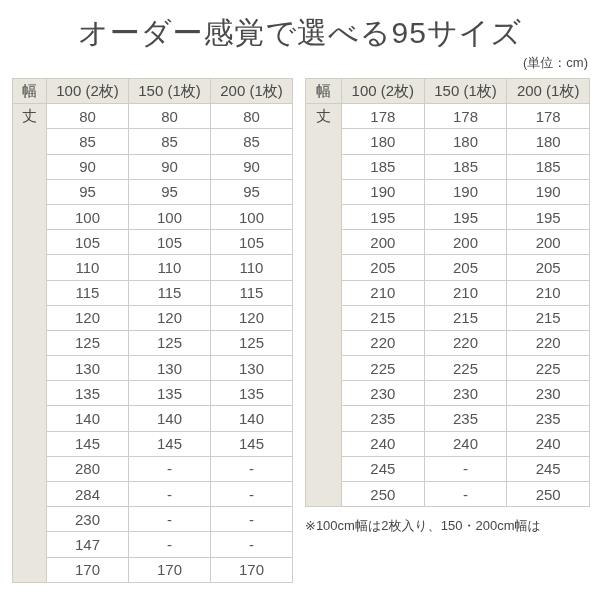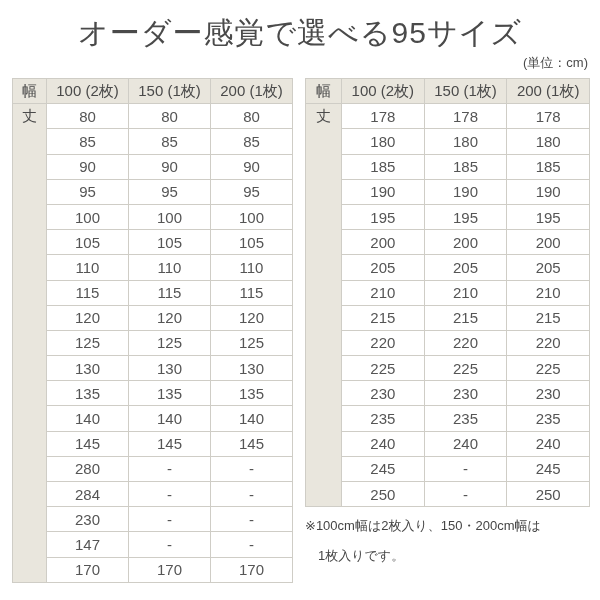--- a/index.html
+++ b/index.html
@@ -300,18 +300,17 @@
             <tr>
               <td>250</td>
               <td>-</td>
               <td>250</td>
             </tr>
           </tbody>
       </table>
 
       <div class="footnote">
         <div>※100cm幅は2枚入り、150・200cm幅は</div>
-        <div class="indent">1枚入りです。</div>
       </div>
     </div>
 
   </div>
 </div>
 
 </body></html>

